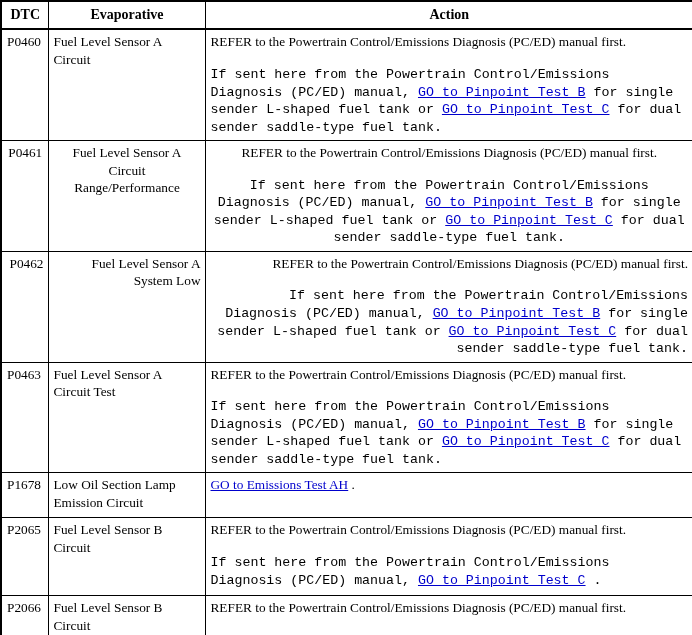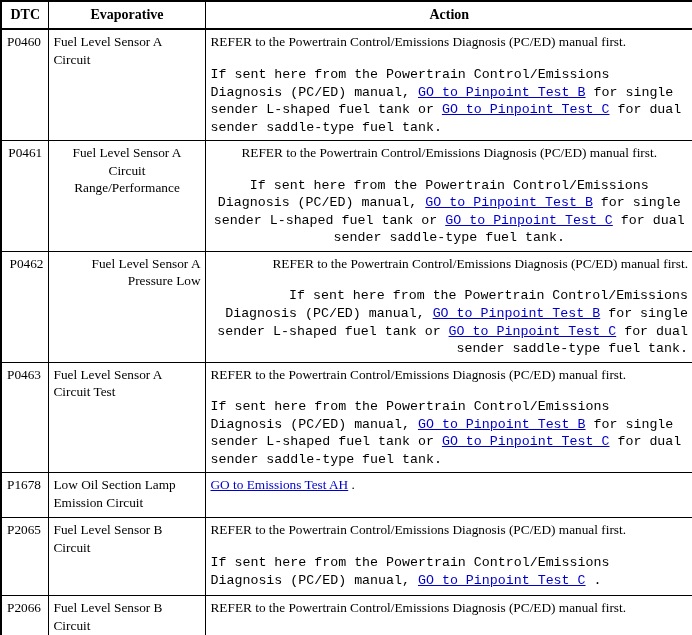--- a/index.html
+++ b/index.html
@@ -98,21 +98,21 @@
         </td>
         <td class="cell-act">
           <p class="para"><span>REFER to the Powertrain Control/Emissions Diagnosis (PC/ED) manual first.</span></p>
           <p class="para"><span>If sent here from the Powertrain Control/Emissions Diagnosis (PC/ED) manual, </span><a class="pinpoint" href="#">GO to Pinpoint Test B</a><span> for single sender L-shaped fuel tank or </span><a class="pinpoint" href="#">GO to Pinpoint Test C</a><span> for dual sender saddle-type fuel tank.</span></p>
         </td>
       </tr>
       <tr class="row-p0462">
         <td class="cell-dtc">P0462</td>
         <td class="cell-desc">
           <span class="desc-line">Fuel Level Sensor A</span>
-          <span class="desc-line">Pressure Low</span>
+          <span class="desc-line">System Low</span>
         </td>
         <td class="cell-act">
           <p class="para"><span>REFER to the Powertrain Control/Emissions Diagnosis (PC/ED) manual first.</span></p>
           <p class="para"><span>If sent here from the Powertrain Control/Emissions Diagnosis (PC/ED) manual, </span><a class="pinpoint" href="#">GO to Pinpoint Test B</a><span> for single sender L-shaped fuel tank or </span><a class="pinpoint" href="#">GO to Pinpoint Test C</a><span> for dual sender saddle-type fuel tank.</span></p>
         </td>
       </tr>
       <tr class="row-p0463">
         <td class="cell-dtc">P0463</td>
         <td class="cell-desc">
           <span class="desc-line">Fuel Level Sensor A</span>

